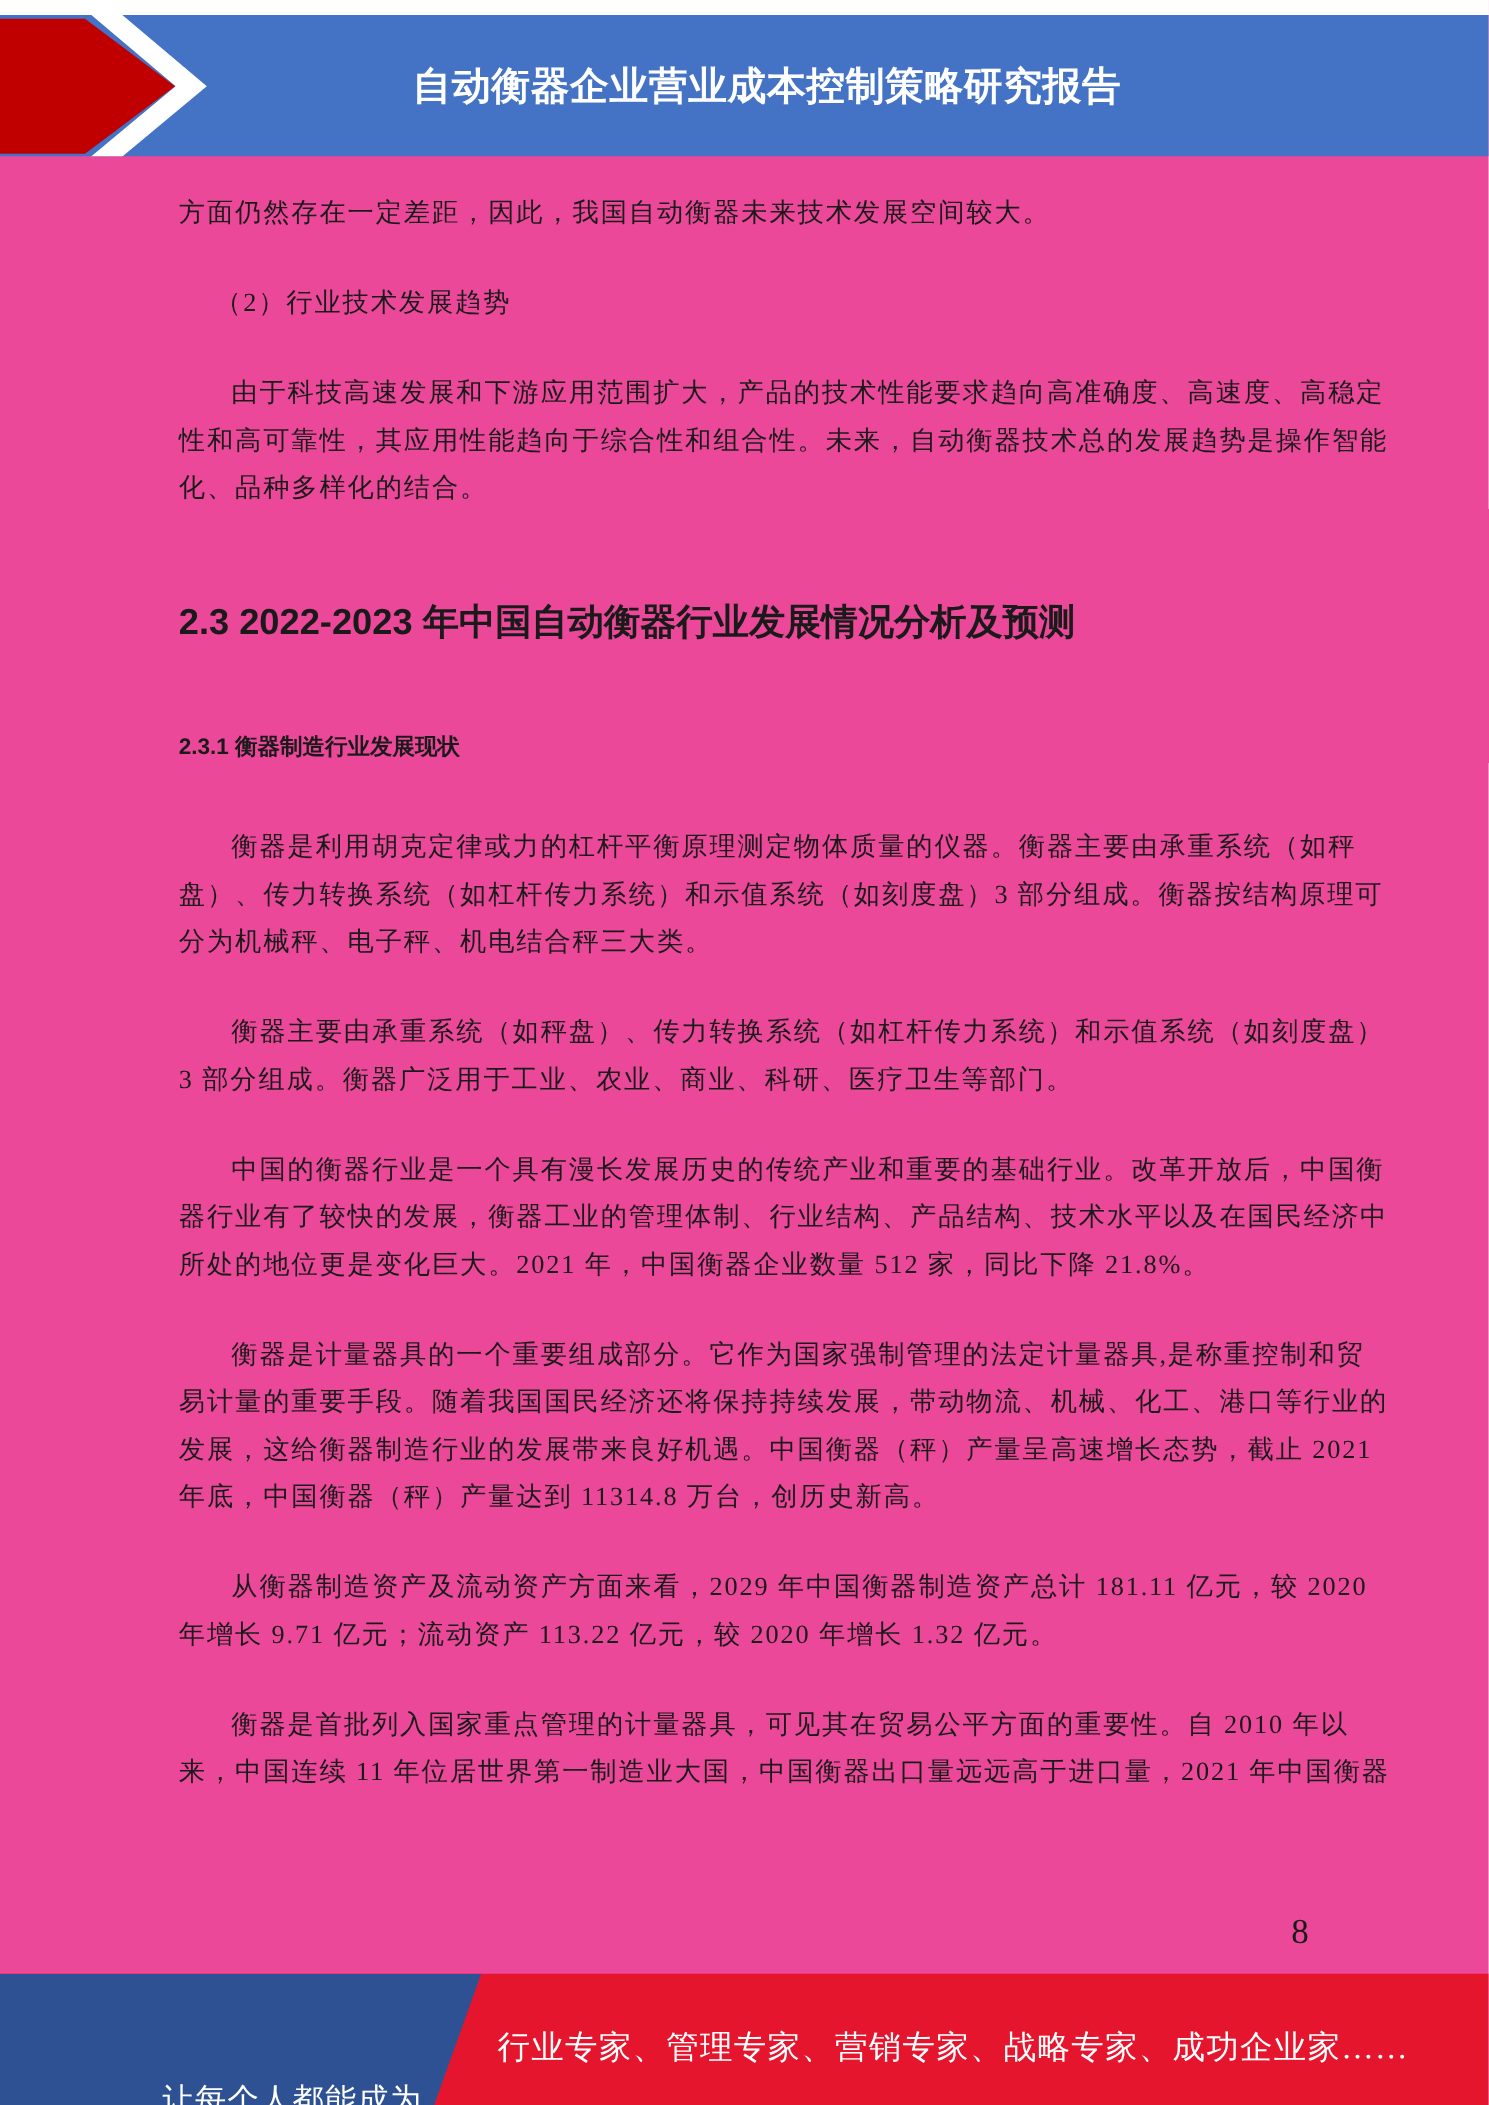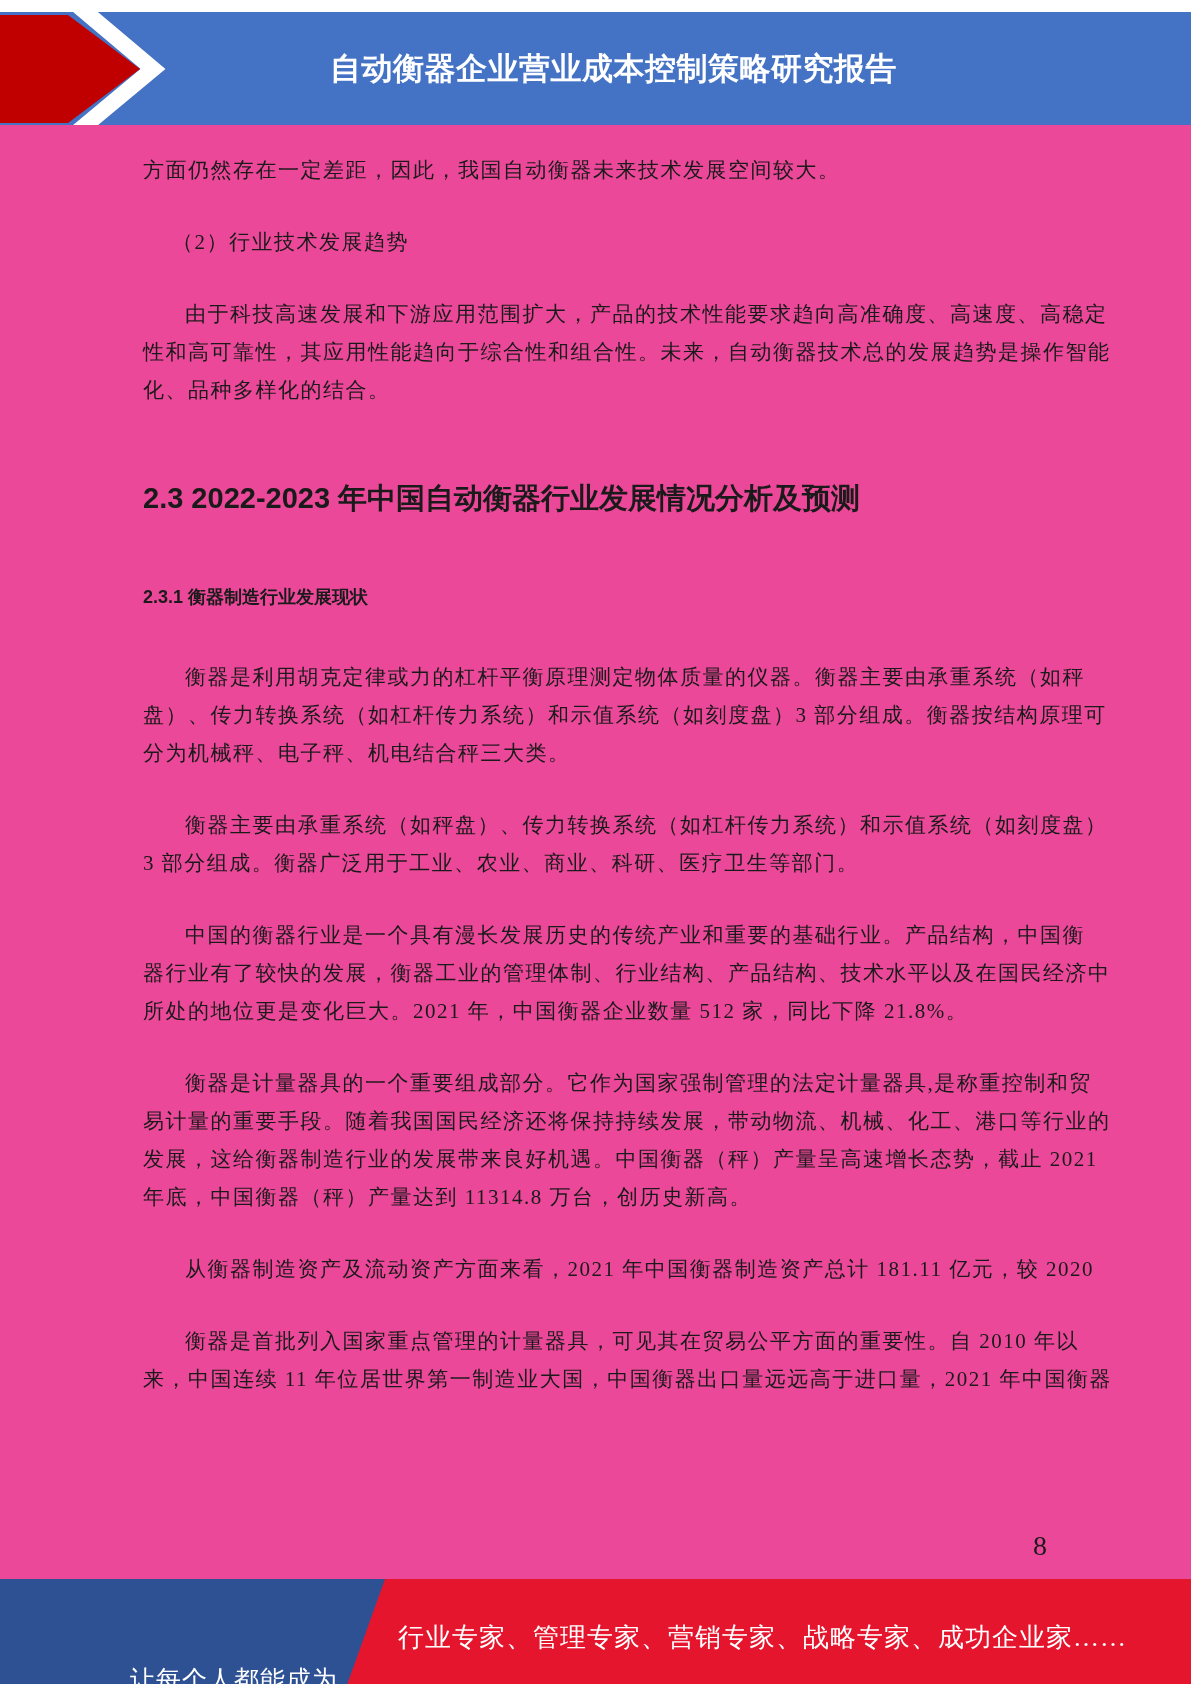--- a/index.html
+++ b/index.html
@@ -160,32 +160,33 @@
       <div class="para">
         <div class="line first">衡器是利用胡克定律或力的杠杆平衡原理测定物体质量的仪器。衡器主要由承重系统（如秤</div>
         <div class="line">盘）、传力转换系统（如杠杆传力系统）和示值系统（如刻度盘）3 部分组成。衡器按结构原理可</div>
         <div class="line last">分为机械秤、电子秤、机电结合秤三大类。</div>
       </div>
       <div class="para">
         <div class="line first">衡器主要由承重系统（如秤盘）、传力转换系统（如杠杆传力系统）和示值系统（如刻度盘）</div>
         <div class="line last">3 部分组成。衡器广泛用于工业、农业、商业、科研、医疗卫生等部门。</div>
       </div>
       <div class="para">
-        <div class="line first">中国的衡器行业是一个具有漫长发展历史的传统产业和重要的基础行业。产品结构，中国衡</div>
+        <div class="line first">中国的衡器行业是一个具有漫长发展历史的传统产业和重要的基础行业。改革开放后，中国衡</div>
         <div class="line">器行业有了较快的发展，衡器工业的管理体制、行业结构、产品结构、技术水平以及在国民经济中</div>
         <div class="line last">所处的地位更是变化巨大。2021 年，中国衡器企业数量 512 家，同比下降 21.8%。</div>
       </div>
       <div class="para">
         <div class="line first">衡器是计量器具的一个重要组成部分。它作为国家强制管理的法定计量器具,是称重控制和贸</div>
         <div class="line">易计量的重要手段。随着我国国民经济还将保持持续发展，带动物流、机械、化工、港口等行业的</div>
         <div class="line">发展，这给衡器制造行业的发展带来良好机遇。中国衡器（秤）产量呈高速增长态势，截止 2021</div>
         <div class="line last">年底，中国衡器（秤）产量达到 11314.8 万台，创历史新高。</div>
       </div>
       <div class="para">
-        <div class="line first">从衡器制造资产及流动资产方面来看，2021 年中国衡器制造资产总计 181.11 亿元，较 2020</div>
+        <div class="line first">从衡器制造资产及流动资产方面来看，2029 年中国衡器制造资产总计 181.11 亿元，较 2020</div>
+        <div class="line last">年增长 9.71 亿元；流动资产 113.22 亿元，较 2020 年增长 1.32 亿元。</div>
       </div>
       <div class="para">
         <div class="line first">衡器是首批列入国家重点管理的计量器具，可见其在贸易公平方面的重要性。自 2010 年以</div>
         <div class="line last">来，中国连续 11 年位居世界第一制造业大国，中国衡器出口量远远高于进口量，2021 年中国衡器</div>
       </div>
     </div>
 
   <div class="pagenum">8</div>
 
   <div class="footer">

